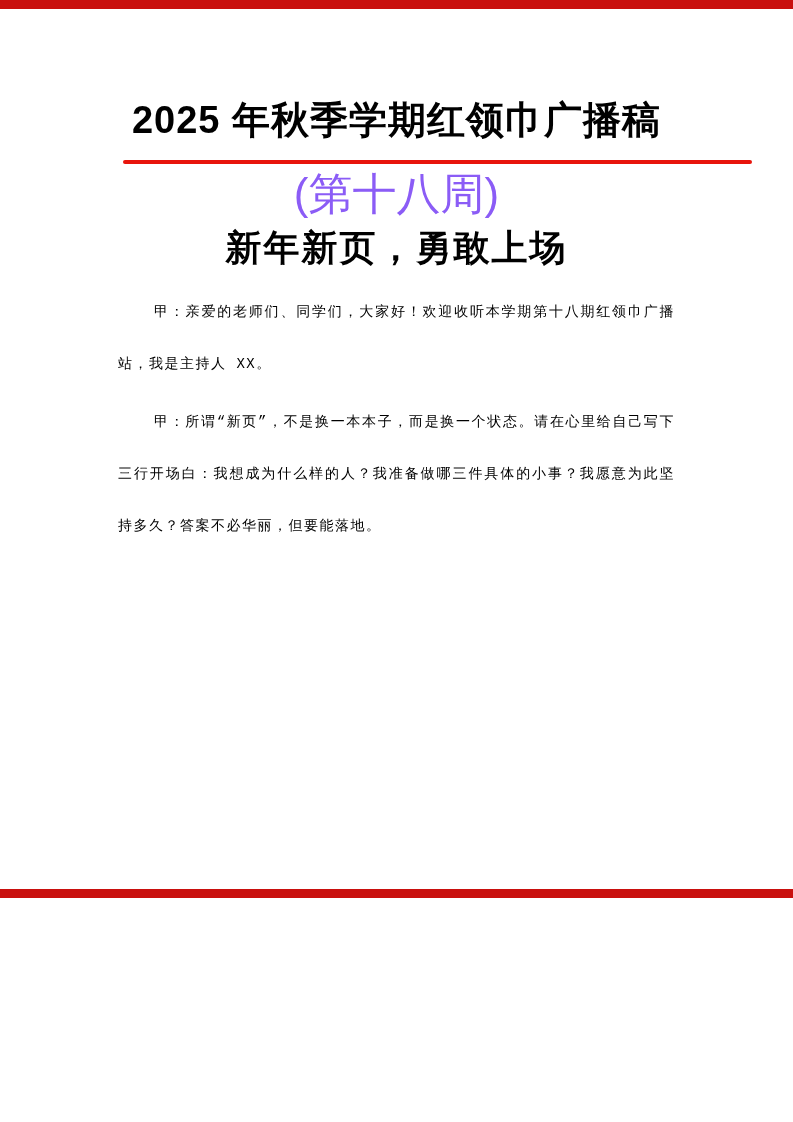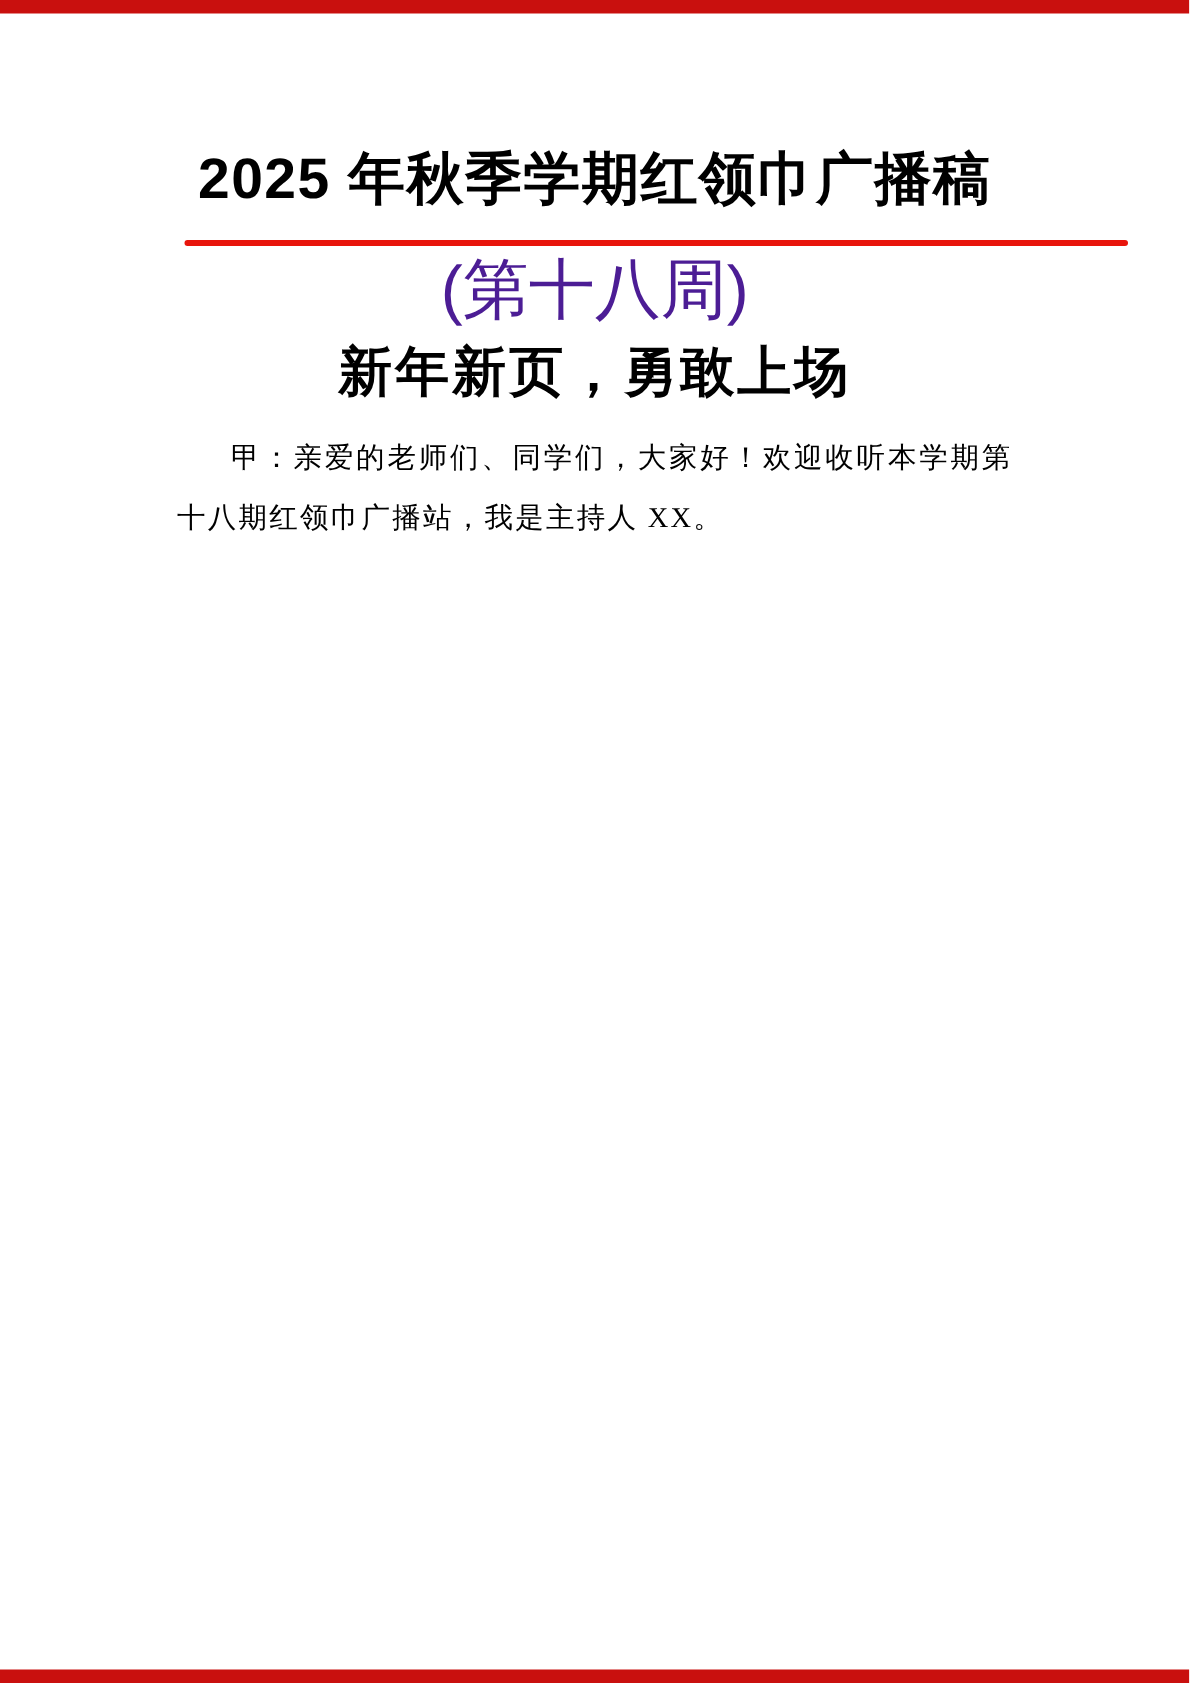--- a/index.html
+++ b/index.html
@@ -3,21 +3,21 @@
 <meta charset="utf-8">
 <style>
   html, body {
     margin: 0;
     padding: 0;
     background: #ffffff;
   }
   .page {
     position: relative;
     width: 793px;
-    height: 1122px;
+    height: 898px;
     background: #ffffff;
     overflow: hidden;
     font-family: "Liberation Serif", serif;
     color: #000000;
   }
   .edge-bar {
     position: absolute;
     left: 0;
     width: 793px;
     height: 9px;
@@ -53,40 +53,41 @@
     border-radius: 2px;
   }
 
   .doc-week {
     margin: 20px 0 0 0;
     font-family: "Liberation Sans", sans-serif;
     font-weight: 500;
     font-size: 44px;
     line-height: 56px;
     text-align: center;
-    color: #4c1d95;
+    color: #8b5cf6;
   }
 
   .doc-theme {
     margin: 2px 0 0 0;
     font-family: "Liberation Serif", serif;
     font-weight: 700;
     font-size: 36px;
     line-height: 48px;
     text-align: center;
     letter-spacing: 2px;
     color: #000000;
   }
 
   .body-text {
     margin-top: 14px;
-    font-size: 19px;
-    line-height: 40px;
+    font-size: 14px;
+    line-height: 52px;
     letter-spacing: 1.5px;
     text-align: justify;
+    font-family: Liberation Mono, monospace;
   }
   .body-text p {
     margin: 0 0 6px 0;
     text-indent: 36px;
   }
   .body-text .bold {
     font-weight: 700;
   }
 </style>
 </head>
@@ -104,20 +105,21 @@
 
     <h2 class="doc-week">(第十八周)</h2>
 
     <h3 class="doc-theme">新年新页，勇敢上场</h3>
 
     <div class="body-text">
 
       <p><span>甲：亲爱的老师们、同学们，大家好！欢迎收听本学期第十八期红领巾广播站，我是主持人 XX。</span></p>
 
 
+      <p><span>甲：所谓“新页”，不是换一本本子，而是换一个状态。请在心里给自己写下三行开场白：我想成为什么样的人？我准备做哪三件具体的小事？我愿意为此坚持多久？答案不必华丽，但要能落地。</span></p>
 
 
 
     </div>
   </div>
 
   <div class="edge-bar bottom"></div>
 
 </div>
 

